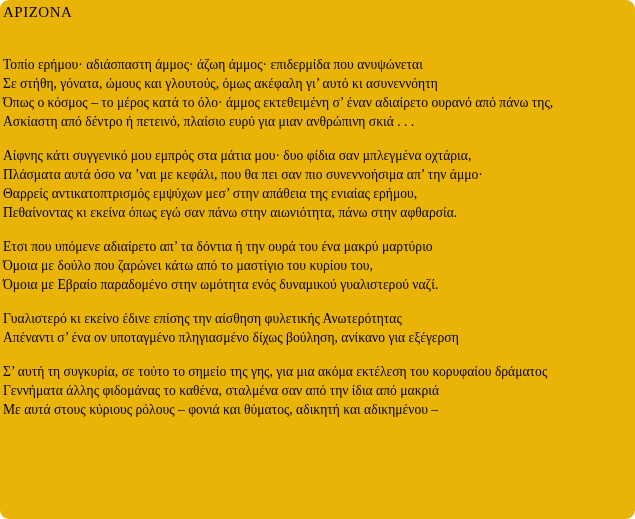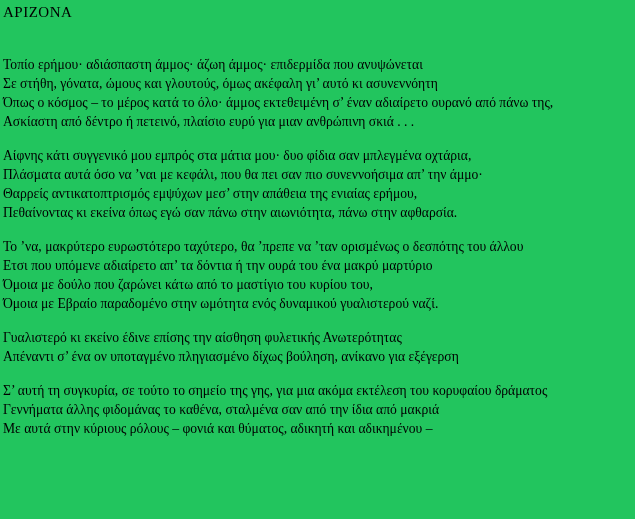--- a/index.html
+++ b/index.html
@@ -12,21 +12,22 @@
       height: 519px;
       overflow: hidden;
     }
     .page {
       box-sizing: border-box;
       width: 635px;
       height: 519px;
       padding: 3px 0 0 3px;
       font-family: "Liberation Serif", "DejaVu Serif", serif;
       color: #000000;
-      background: #22c55e;
+      background: #eab308;
+      border-radius: 9px;
     }
     .poem-title {
       margin: 0 0 33px 0;
       font-size: 15px;
       font-weight: normal;
       letter-spacing: 0.5px;
       line-height: 19px;
     }
     .stanza {
       margin: 0 0 15px 0;
@@ -49,28 +50,27 @@
         <div class="poem-line">Όπως ο κόσμος – το μέρος κατά το όλο· άμμος εκτεθειμένη σ’ έναν αδιαίρετο ουρανό από πάνω της,</div>
         <div class="poem-line">Ασκίαστη από δέντρο ή πετεινό, πλαίσιο ευρύ για μιαν ανθρώπινη σκιά . . .</div>
       </div>
       <div class="stanza">
         <div class="poem-line">Αίφνης κάτι συγγενικό μου εμπρός στα μάτια μου· δυο φίδια σαν μπλεγμένα οχτάρια,</div>
         <div class="poem-line">Πλάσματα αυτά όσο να ’ναι με κεφάλι, που θα πει σαν πιο συνεννοήσιμα απ’ την άμμο·</div>
         <div class="poem-line">Θαρρείς αντικατοπτρισμός εμψύχων μεσ’ στην απάθεια της ενιαίας ερήμου,</div>
         <div class="poem-line">Πεθαίνοντας κι εκείνα όπως εγώ σαν πάνω στην αιωνιότητα, πάνω στην αφθαρσία.</div>
       </div>
       <div class="stanza">
-        <div class="poem-line">Το ’να, μακρύτερο ευρωστότερο ταχύτερο, θα ’πρεπε να ’ταν ορισμένως ο δεσπότης του άλλου</div>
         <div class="poem-line">Ετσι που υπόμενε αδιαίρετο απ’ τα δόντια ή την ουρά του ένα μακρύ μαρτύριο</div>
         <div class="poem-line">Όμοια με δούλο που ζαρώνει κάτω από το μαστίγιο του κυρίου του,</div>
         <div class="poem-line">Όμοια με Εβραίο παραδομένο στην ωμότητα ενός δυναμικού γυαλιστερού ναζί.</div>
       </div>
       <div class="stanza">
         <div class="poem-line">Γυαλιστερό κι εκείνο έδινε επίσης την αίσθηση φυλετικής Ανωτερότητας</div>
         <div class="poem-line">Απέναντι σ’ ένα ον υποταγμένο πληγιασμένο δίχως βούληση, ανίκανο για εξέγερση</div>
       </div>
       <div class="stanza">
         <div class="poem-line">Σ’ αυτή τη συγκυρία, σε τούτο το σημείο της γης, για μια ακόμα εκτέλεση του κορυφαίου δράματος</div>
         <div class="poem-line">Γεννήματα άλλης φιδομάνας το καθένα, σταλμένα σαν από την ίδια από μακριά</div>
-        <div class="poem-line">Με αυτά στην κύριους ρόλους – φονιά και θύματος, αδικητή και αδικημένου –</div>
+        <div class="poem-line">Με αυτά στους κύριους ρόλους – φονιά και θύματος, αδικητή και αδικημένου –</div>
       </div>
     </div>
 </div>
 
 </body></html>

